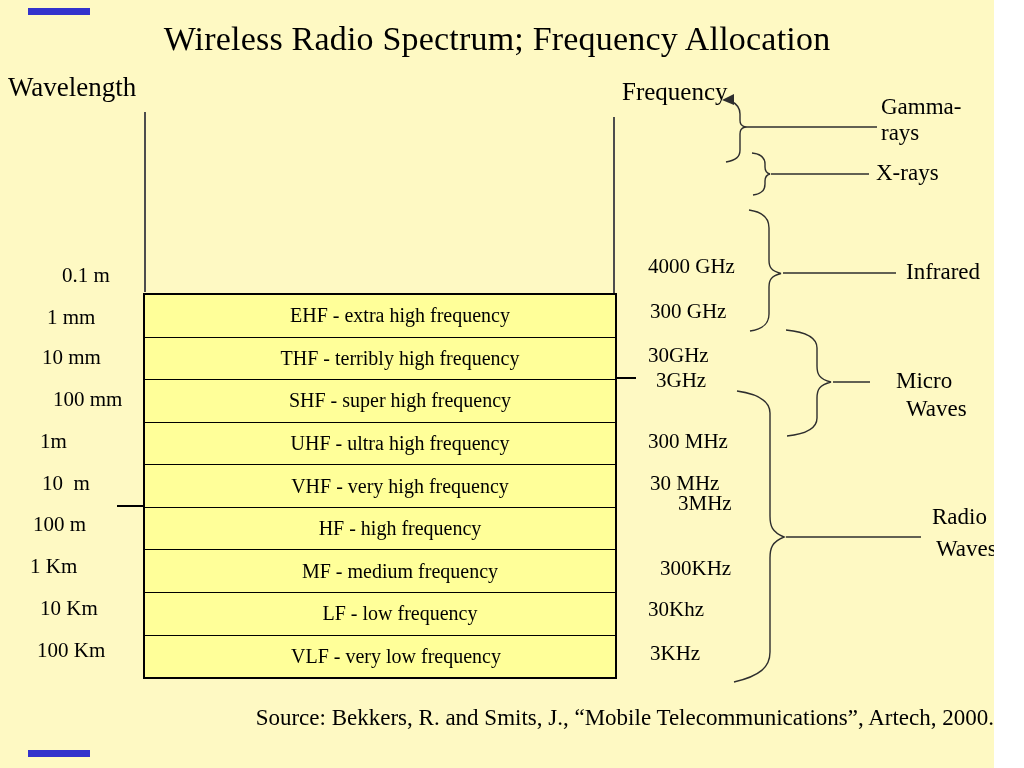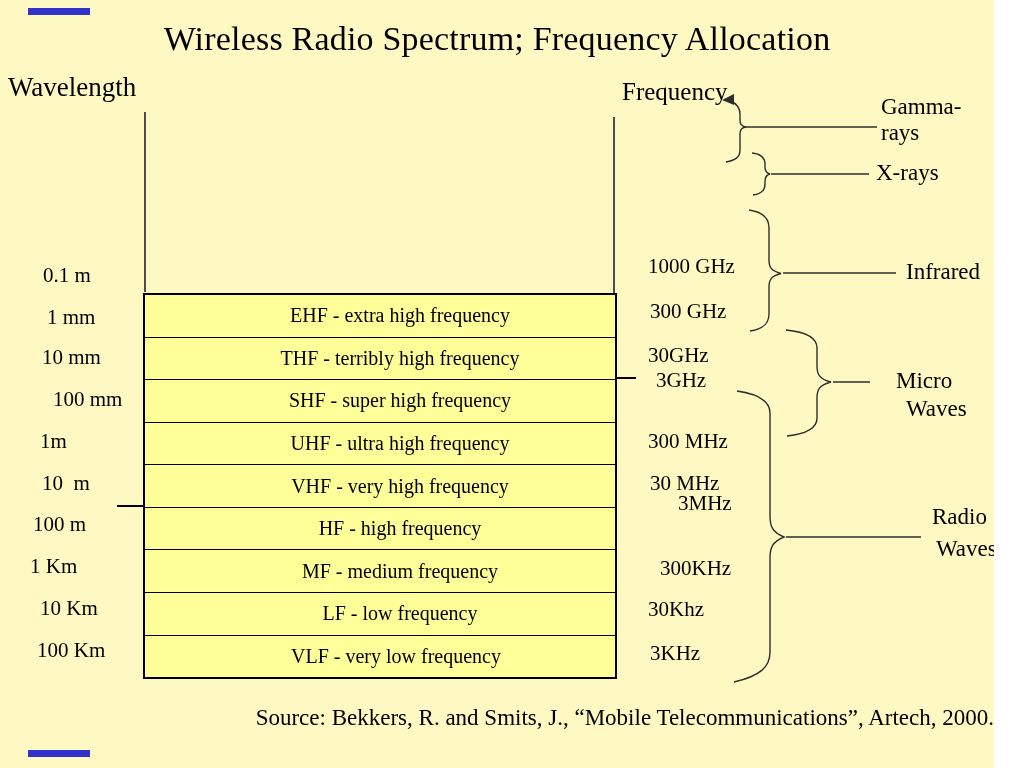--- a/index.html
+++ b/index.html
@@ -55,21 +55,21 @@
   <div class="accent-bar" id="accent-bottom"></div>
 
   <div class="title">Wireless Radio Spectrum; Frequency Allocation</div>
 
   <div class="axis-label" id="wavelength-label">Wavelength</div>
   <div class="axis-label" id="frequency-label">Frequency</div>
 
   <div class="vline" id="wavelength-axis-line"></div>
   <div class="vline" id="frequency-axis-line"></div>
 
-  <span class="tick" style="left:43px; top:275px;">0.1 m</span>
+  <span class="tick" style="left:62px; top:275px;">0.1 m</span>
   <span class="tick" style="left:47px; top:317px;">1 mm</span>
   <span class="tick" style="left:42px; top:357px;">10 mm</span>
   <span class="tick" style="left:53px; top:399px;">100 mm</span>
   <span class="tick" style="left:40px; top:441px;">1m</span>
   <span class="tick" style="left:42px; top:483px;">10  m</span>
   <span class="tick" style="left:33px; top:524px;">100 m</span>
   <span class="tick" style="left:30px; top:566px;">1 Km</span>
   <span class="tick" style="left:40px; top:608px;">10 Km</span>
   <span class="tick" style="left:37px; top:650px;">100 Km</span>
 
@@ -99,21 +99,21 @@
         <span>LF - low frequency</span>
       </div>
     <div class="band-row">
         <span>VLF - very low frequency</span>
       </div>
   </div>
 
   <div class="ext-line" id="scale-ext-right"></div>
   <div class="ext-line" id="scale-ext-left"></div>
 
-  <span class="tick" style="left:648px; top:266px;">1000 GHz</span>
+  <span class="tick" style="left:648px; top:266px;">4000 GHz</span>
   <span class="tick" style="left:650px; top:311px;">300 GHz</span>
   <span class="tick" style="left:648px; top:355px;">30GHz</span>
   <span class="tick" style="left:656px; top:380px;">3GHz</span>
   <span class="tick" style="left:648px; top:441px;">300 MHz</span>
   <span class="tick" style="left:650px; top:483px;">30 MHz</span>
   <span class="tick" style="left:650px; top:503px;margin-left:28px;">3MHz</span>
   <span class="tick" style="left:640px; top:568px;margin-left:20px;">300KHz</span>
   <span class="tick" style="left:648px; top:609px;">30Khz</span>
   <span class="tick" style="left:650px; top:653px;">3KHz</span>
 

